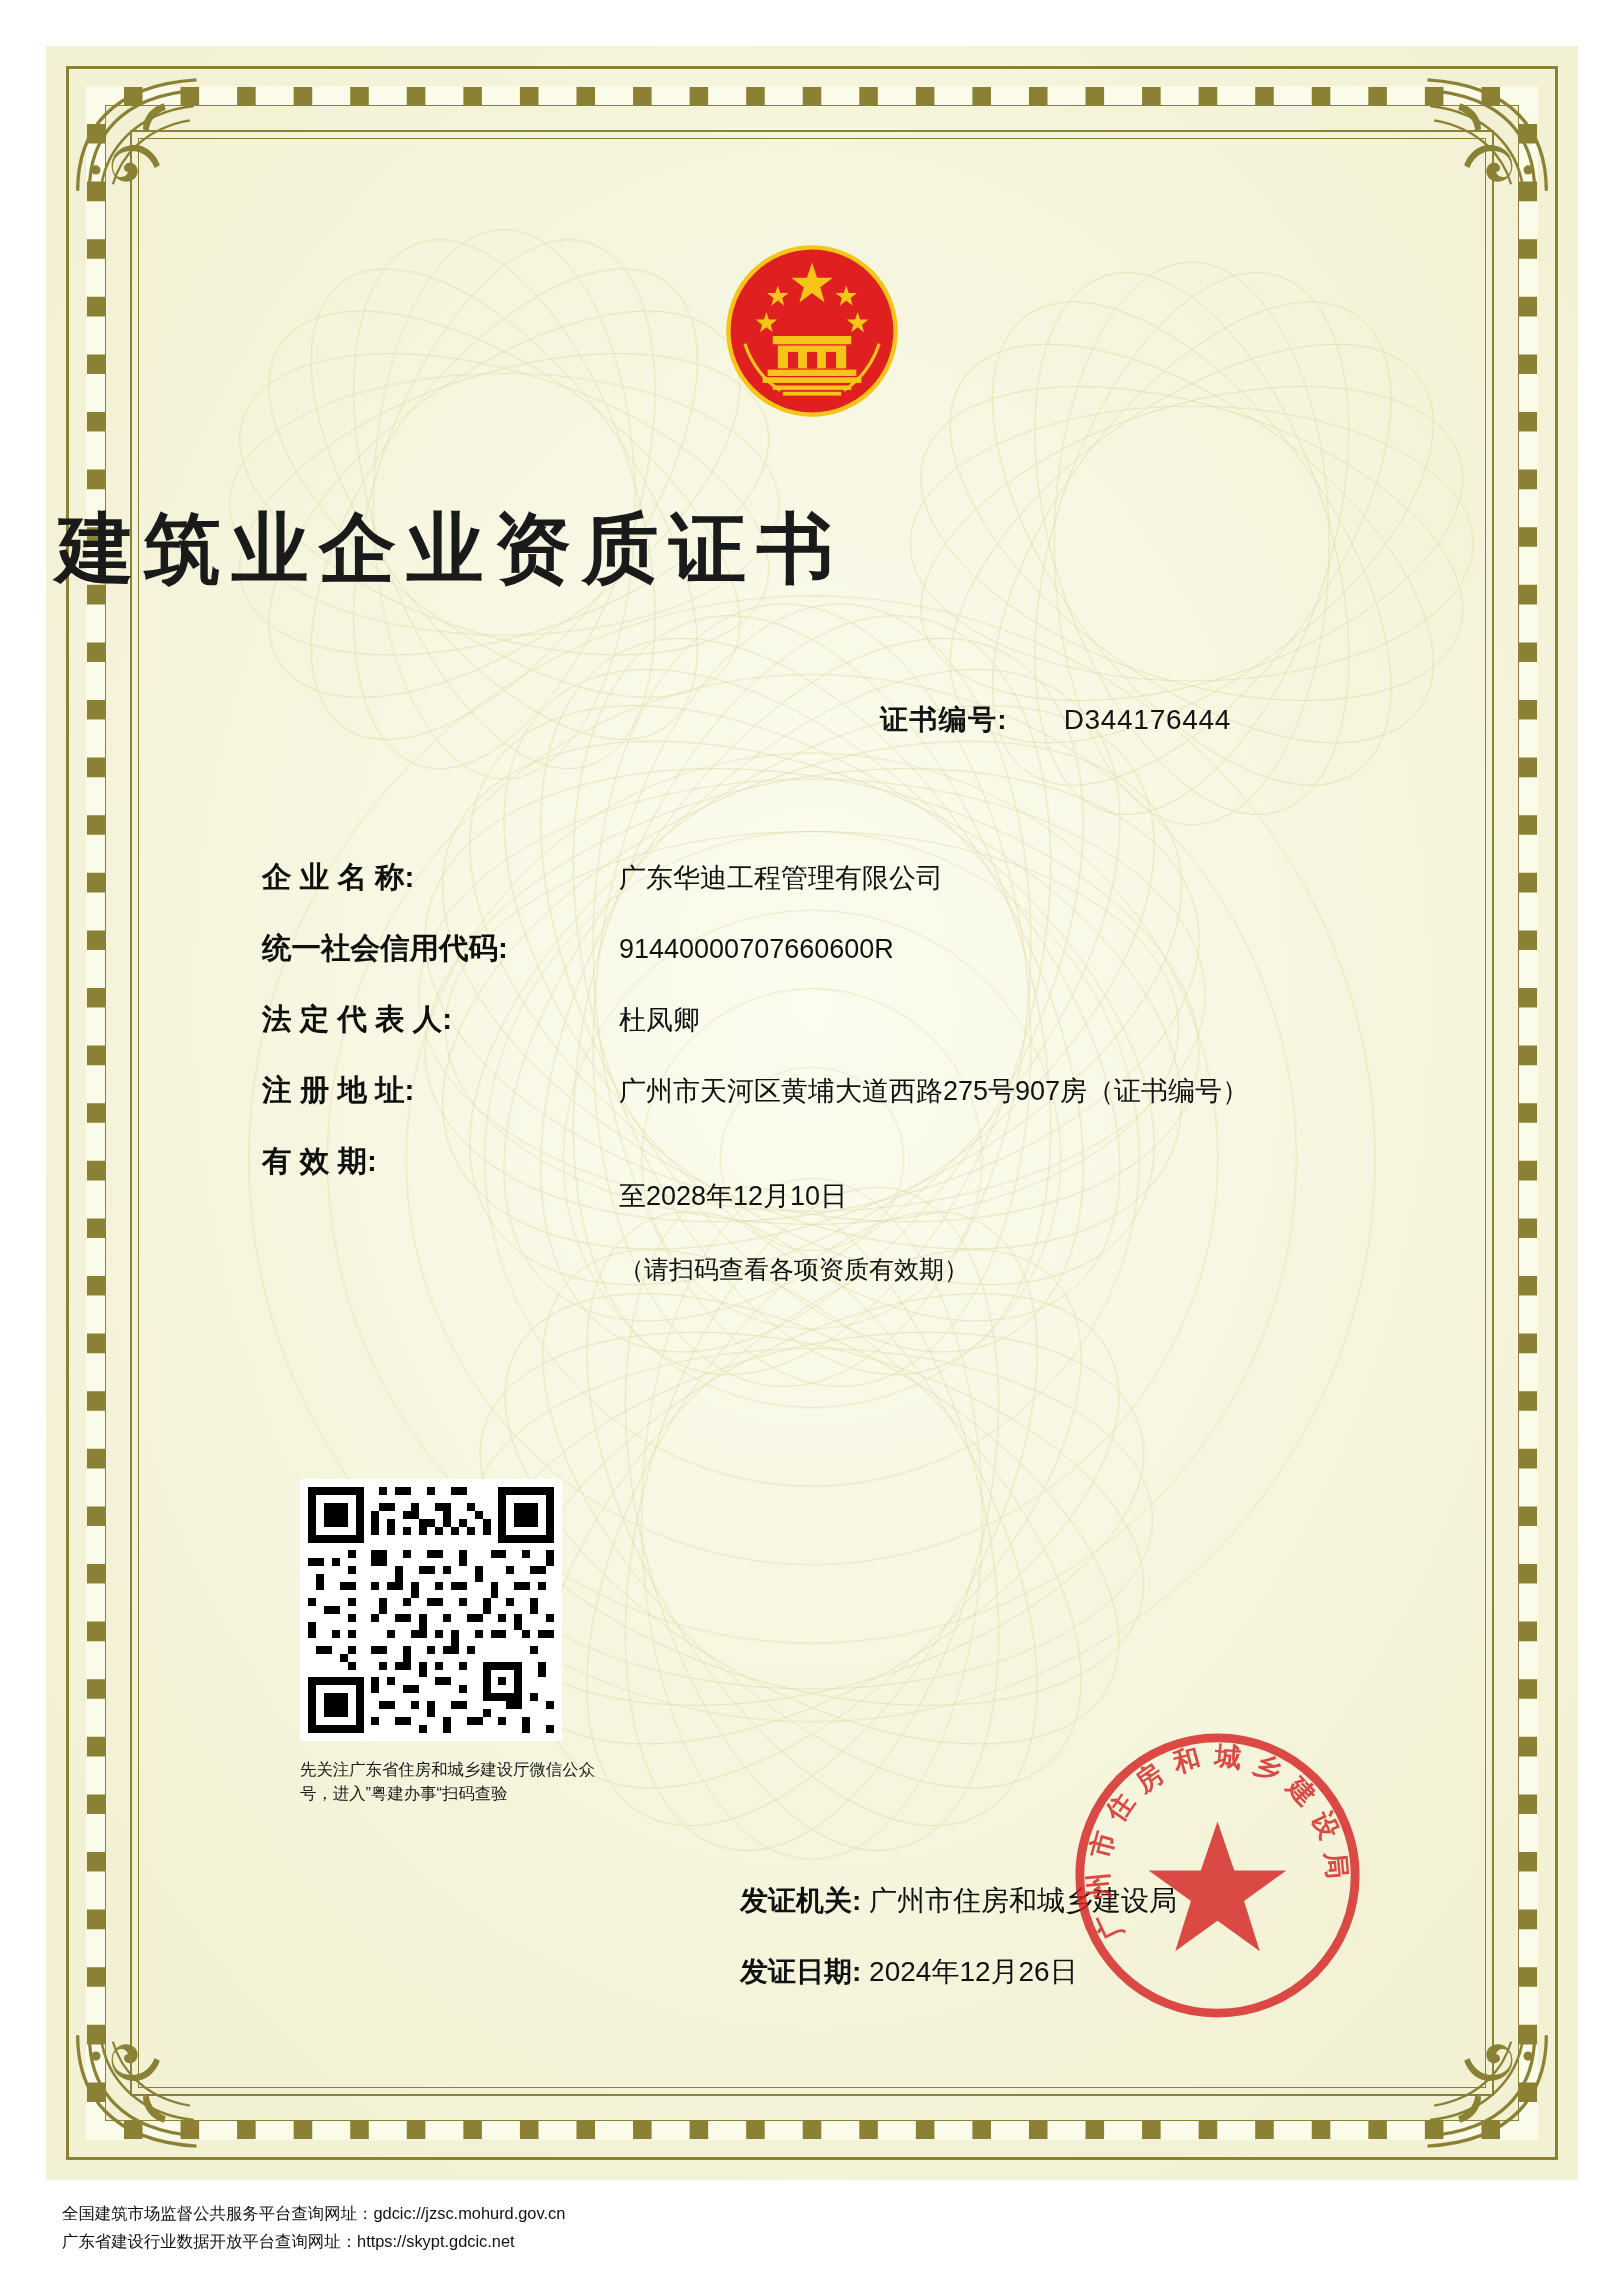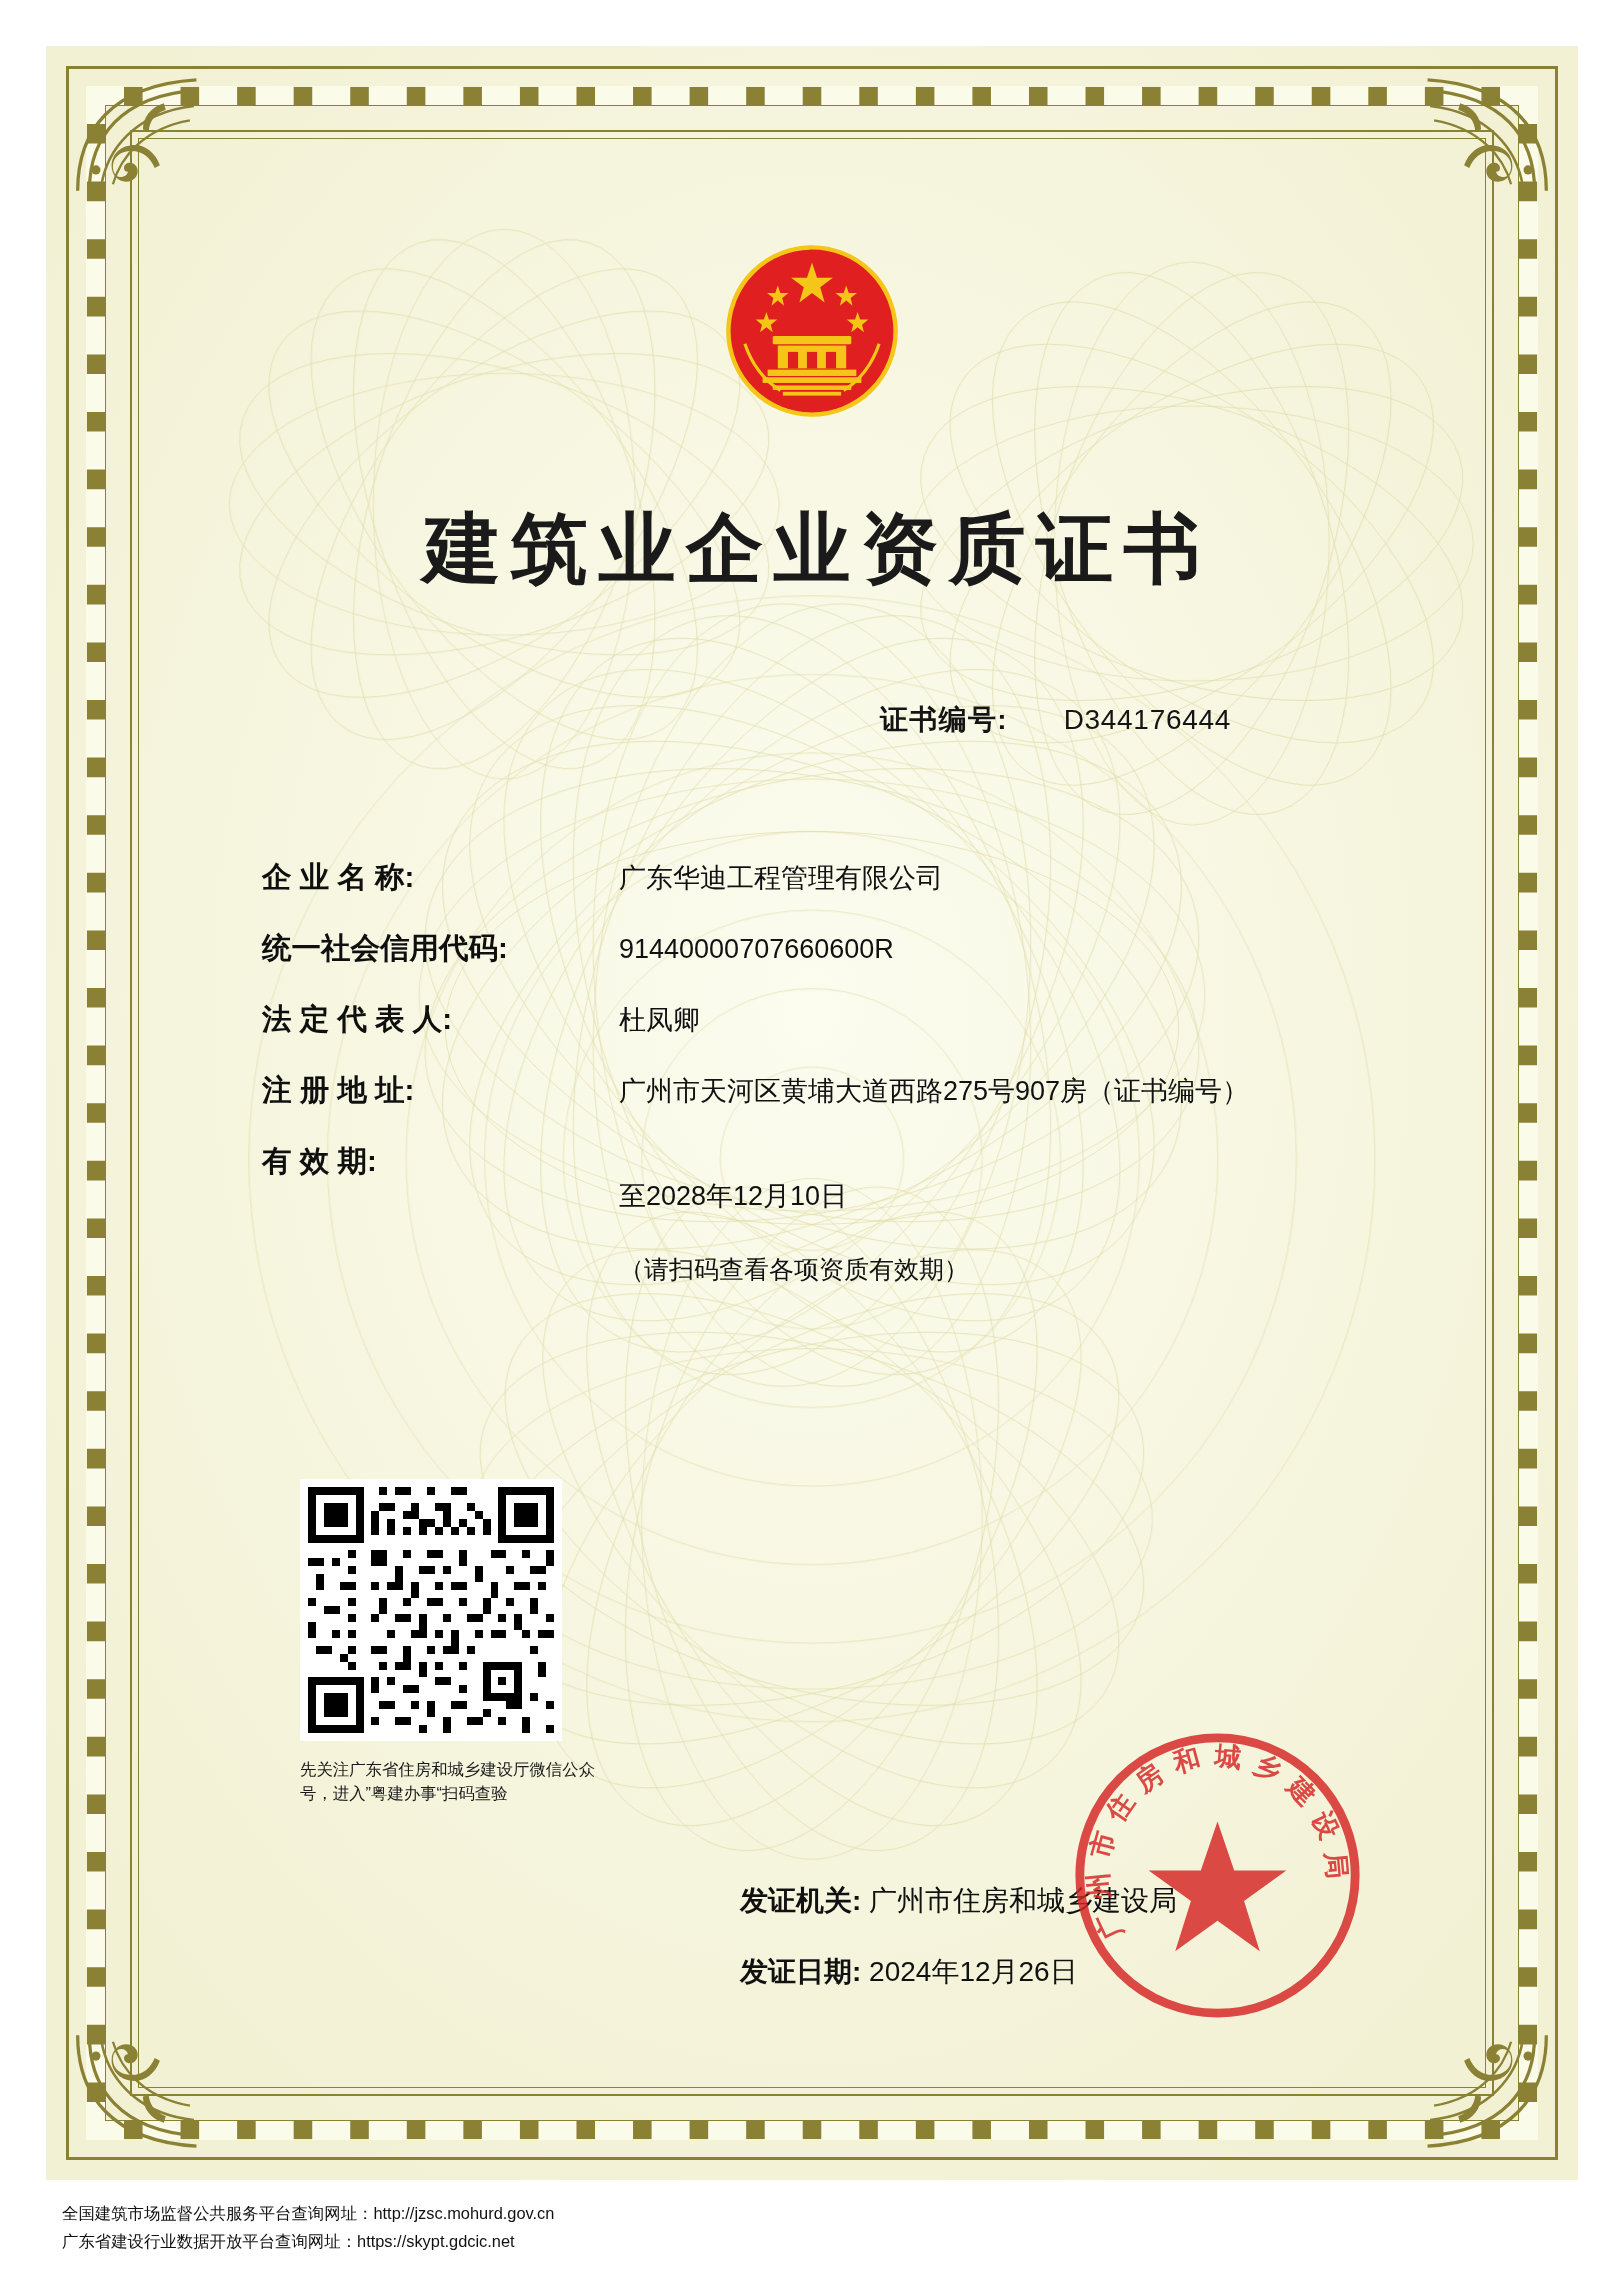--- a/index.html
+++ b/index.html
@@ -103,21 +103,20 @@
     height: 190px;
   }
   .emblem svg { width: 100%; height: 100%; display: block; }
 
   
   .title {
     position: absolute;
     top: 452px;
     left: 0;
     width: 100%;
-    text-align: center;
     font-family: "DejaVu Sans", sans-serif;
     font-size: 77px;
     font-weight: bold;
     letter-spacing: 10.5px;
     color: #1a1a1a;
     text-indent: 10.5px;
   }
 
   
   .cert-no {
@@ -642,17 +641,17 @@
           <text transform="translate(150,150) rotate(45) translate(0,-112)" text-anchor="middle">建</text>
           <text transform="translate(150,150) rotate(65) translate(0,-112)" text-anchor="middle">设</text>
           <text transform="translate(150,150) rotate(85) translate(0,-112)" text-anchor="middle">局</text>
         </g>
       </svg>
     </div>
 
   </div>
 
   <div class="footer">
-    <div>全国建筑市场监督公共服务平台查询网址：http://jzsc.mohurd.gov.cn</div>
+    <div>全国建筑市场监督公共服务平台查询网址：gdcic://jzsc.mohurd.gov.cn</div>
     <div>广东省建设行业数据开放平台查询网址：https://skypt.gdcic.net</div>
   </div>
 </div>
 
 
 </body></html>

